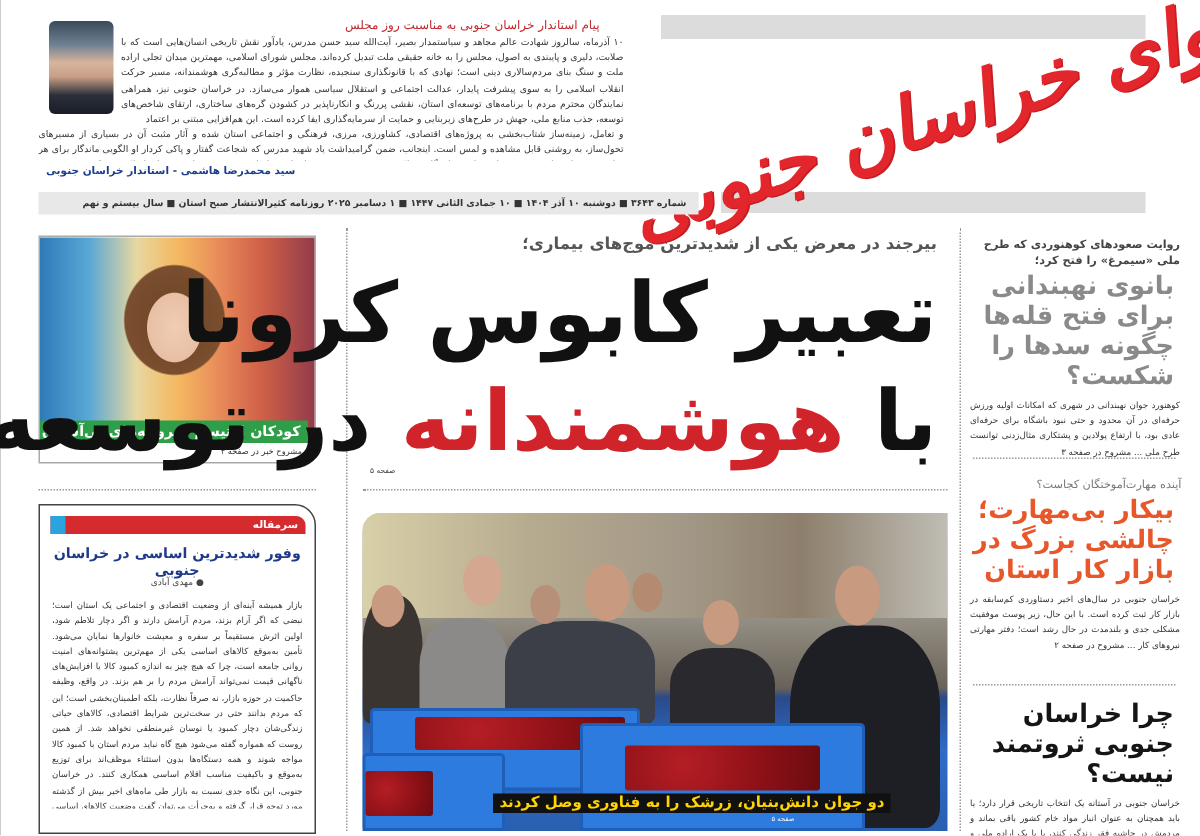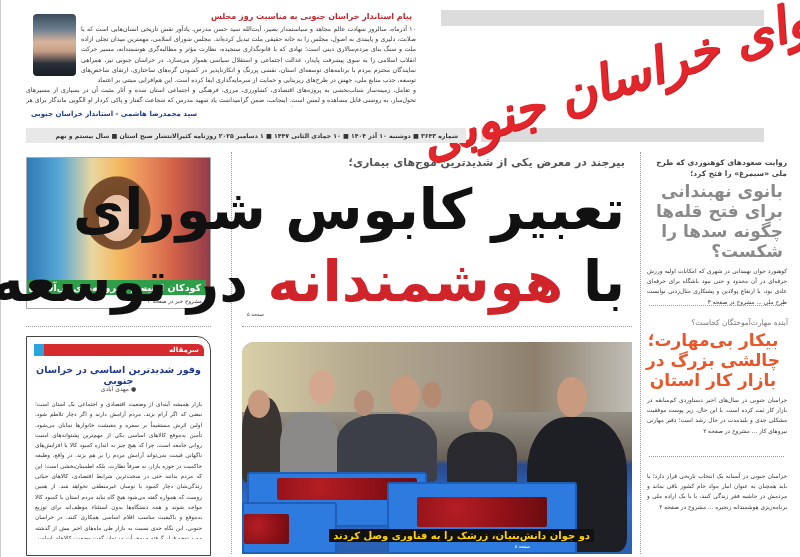--- a/index.html
+++ b/index.html
@@ -10,21 +10,21 @@
 
   
   .masthead-band-top { position: absolute; left: 440px; top: 10px; width: 323px; height: 16px; background: #dcdcdc; }
   .masthead-band-bot { position: absolute; left: 480px; top: 128px; width: 283px; height: 14px; background: #dcdcdc; }
   .logo { position: absolute; left: 470px; top: 12px; width: 300px; height: 130px; display: flex; align-items: center; justify-content: center; }
   .logo-text { font-family: "DejaVu Serif", serif; font-style: italic; font-weight: bold; color: #e3262b; font-size: 50px; transform: rotate(-18deg); letter-spacing: -2px; white-space: nowrap; text-shadow: 1px 1px 0 #c41e23; }
 
   
   .msg { position: absolute; left: 25px; top: 12px; width: 390px; height: 108px; }
   .msg-photo { position: absolute; left: 7px; top: 2px; width: 43px; height: 62px; border-radius: 4px; background: linear-gradient(180deg, #3a4a5a 0%, #6d7f92 25%, #d8b49c 45%, #c89e86 60%, #2a2f3a 80%, #1a1d26 100%); }
-  .msg-title { position: absolute; right: 4px; top: 0; font-size: 8px; font-weight: bold; color: #c0282d; white-space: nowrap; }
+  .msg-title { position: absolute; right: 16px; top: 0; font-size: 8px; font-weight: normal; color: #c0282d; white-space: nowrap; }
   .msg-body { position: absolute; right: 0; top: 12px; width: 335px; font-size: 6.2px; line-height: 10.2px; color: #333; text-align: justify; }
   .msg-body.wide { width: 390px; top: 73px; }
   .msg-sign { position: absolute; left: 5px; top: 98px; font-size: 7px; color: #1a3d8f; font-weight: bold; white-space: nowrap; }
   .issue-bar { position: absolute; left: 25px; top: 128px; width: 440px; height: 15px; background: #e8e8e8; font-size: 6.2px; line-height: 15px; padding-right: 8px; color: #333; font-weight: bold; white-space: nowrap; overflow: hidden; }
 
   
   .autism { position: absolute; left: 25px; top: 157px; width: 185px; height: 152px; border: 1px solid #aaa; border-radius: 0 0 10px 0; overflow: hidden; }
   .autism-photo { position: absolute; left: 0; top: 0; width: 185px; height: 130px; background:
       radial-gradient(ellipse 30px 38px at 90px 60px, #f0cdb4 0%, #e8bfa4 60%, transparent 62%),
       radial-gradient(ellipse 55px 60px at 90px 55px, #6b4428 0%, #7a4e2e 60%, transparent 62%),
@@ -60,21 +60,21 @@
   .crate { position: absolute; background: #2e7be0; border: 2px solid #1f5fb8; border-radius: 3px; }
   .berries { position: absolute; background: radial-gradient(circle at 30% 40%, #b41e24 0%, #8a1016 60%, #6a0c10 100%); border-radius: 2px; }
   .photo-caption { position: absolute; right: 38px; top: 187px; background: #111; color: #ffd400; font-size: 10px; font-weight: bold; padding: 1px 4px; white-space: nowrap; }
   .photo-page { position: absolute; right: 102px; top: 202px; color: #fff; font-size: 4.5px; }
 
   
   .rcol { position: absolute; left: 642px; width: 158px; }
   .r-kicker { font-size: 7.5px; font-weight: bold; color: #444; line-height: 11px; text-align: right; padding-right: 14px; }
   .r-head { font-size: 17px; font-weight: bold; line-height: 20px; text-align: right; padding-right: 18px; }
   .r-head.gray { color: #8a8a8a; }
-  .r-head.orange { color: #e8572a; text-align: center; }
+  .r-head.orange { color: #e8572a; }
   .r-head.black { color: #151515; }
   .r-body { font-size: 5.8px; line-height: 10.2px; color: #333; text-align: justify; padding-right: 14px; padding-left: 4px; margin-top: 5px; }
   .r-kicker2 { font-size: 7.5px; color: #777; line-height: 11px; text-align: right; padding-right: 13px; }
 </style>
 </head>
 <body>
 
 <div class="page">
 
   <div class="masthead-band-top"></div>
@@ -107,21 +107,21 @@
     <div class="ed-label">
       <div class="ed-label-sq"></div>
       <span class="ed-label-text">سرمقاله</span>
     </div>
     <div class="ed-title">وفور شدیدترین اساسی در خراسان جنوبی</div>
     <div class="ed-author">● مهدی آبادی</div>
     <div class="ed-body" style="height:140px; overflow:hidden;">بازار همیشه آینه‌ای از وضعیت اقتصادی و اجتماعی یک استان است؛ نبضی که اگر آرام بزند، مردم آرامش دارند و اگر دچار تلاطم شود، اولین اثرش مستقیماً بر سفره و معیشت خانوارها نمایان می‌شود. تأمین به‌موقع کالاهای اساسی یکی از مهم‌ترین پشتوانه‌های امنیت روانی جامعه است، چرا که هیچ چیز به اندازه کمبود کالا یا افزایش‌های ناگهانی قیمت نمی‌تواند آرامش مردم را بر هم بزند. در واقع، وظیفه حاکمیت در حوزه بازار، نه صرفاً نظارت، بلکه اطمینان‌بخشی است؛ این که مردم بدانند حتی در سخت‌ترین شرایط اقتصادی، کالاهای حیاتی زندگی‌شان دچار کمبود یا نوسان غیرمنطقی نخواهد شد. از همین روست که همواره گفته می‌شود هیچ گاه نباید مردم استان با کمبود کالا مواجه شوند و همه دستگاه‌ها بدون استثناء موظف‌اند برای توزیع به‌موقع و باکیفیت مناسب اقلام اساسی همکاری کنند. در خراسان جنوبی، این نگاه جدی نسبت به بازار طی ماه‌های اخیر بیش از گذشته مورد توجه قرار گرفته و به‌جرأت می‌توان گفت وضعیت کالاهای اساسی در استان ... ادامه در صفحه ۲</div>
   </div>
 
   <div class="kicker">بیرجند در معرض یکی از شدیدترین موج‌های بیماری؛</div>
-  <div class="headline1">تعبیر کابوس شورای</div>
+  <div class="headline1">تعبیر کابوس کرونا</div>
   <div class="headline2"><span>با </span><span class="red">هوشمندانه</span><span> در توسعه</span></div>
   <div class="hl-page">صفحه ۵</div>
   <div class="dots-h" style="left:241px; top:326px; width:390px;"></div>
 
   <div class="mainphoto">
     <div class="wall"></div>
     <div class="person" style="left:0; top:55px; width:40px; height:85px; background:#3a3530;"></div>
     <div class="face" style="left:6px; top:48px; width:22px; height:28px;"></div>
     <div class="person" style="left:38px; top:70px; width:60px; height:80px; background:#8c8a88;"></div>
     <div class="face" style="left:67px; top:28px; width:26px; height:34px; background:#d4a890;"></div>
@@ -151,16 +151,17 @@
   <div class="dots-h" style="left:648px; top:305px; width:135px;"></div>
 
   <div class="rcol" style="top:317px;">
     <div class="r-kicker2">آینده مهارت‌آموختگان کجاست؟</div>
     <div class="r-head orange" style="margin-top:2px;">بیکار بی‌مهارت؛ چالشی بزرگ در بازار کار استان</div>
     <div class="r-body">خراسان جنوبی در سال‌های اخیر دستاوردی کم‌سابقه در بازار کار ثبت کرده است. با این حال، زیر پوست موفقیت مشکلی جدی و بلندمدت در حال رشد است؛ دفتر مهارتی نیروهای کار ... مشروح در صفحه ۲</div>
   </div>
   <div class="dots-h" style="left:648px; top:456px; width:135px;"></div>
 
   <div class="rcol" style="top:466px;">
+    <div class="r-head black">چرا خراسان جنوبی ثروتمند نیست؟</div>
     <div class="r-body" style="height:42px; overflow:hidden;">خراسان جنوبی در آستانه یک انتخاب تاریخی قرار دارد؛ یا باید همچنان به عنوان انبار مواد خام کشور باقی بماند و مردمش در حاشیه فقر زندگی کنند، یا با یک اراده ملی و برنامه‌ریزی هوشمندانه زنجیره ... مشروح در صفحه ۲</div>
   </div>
 
 </div>
 
 </body></html>

